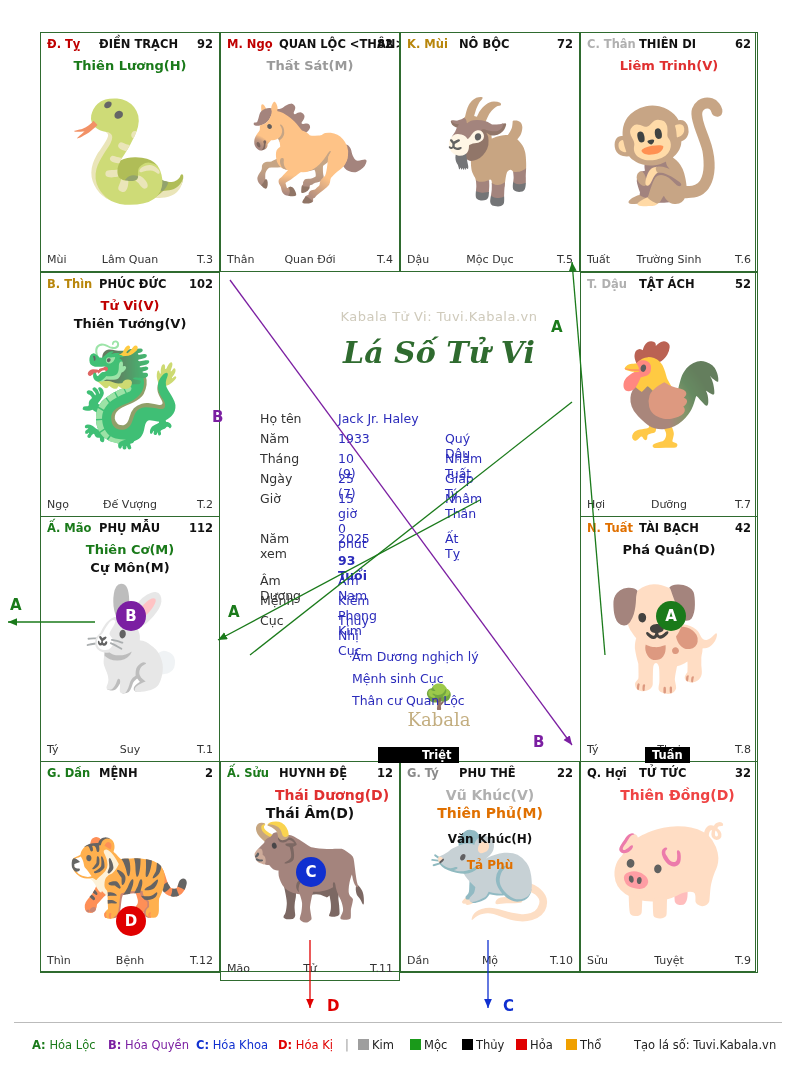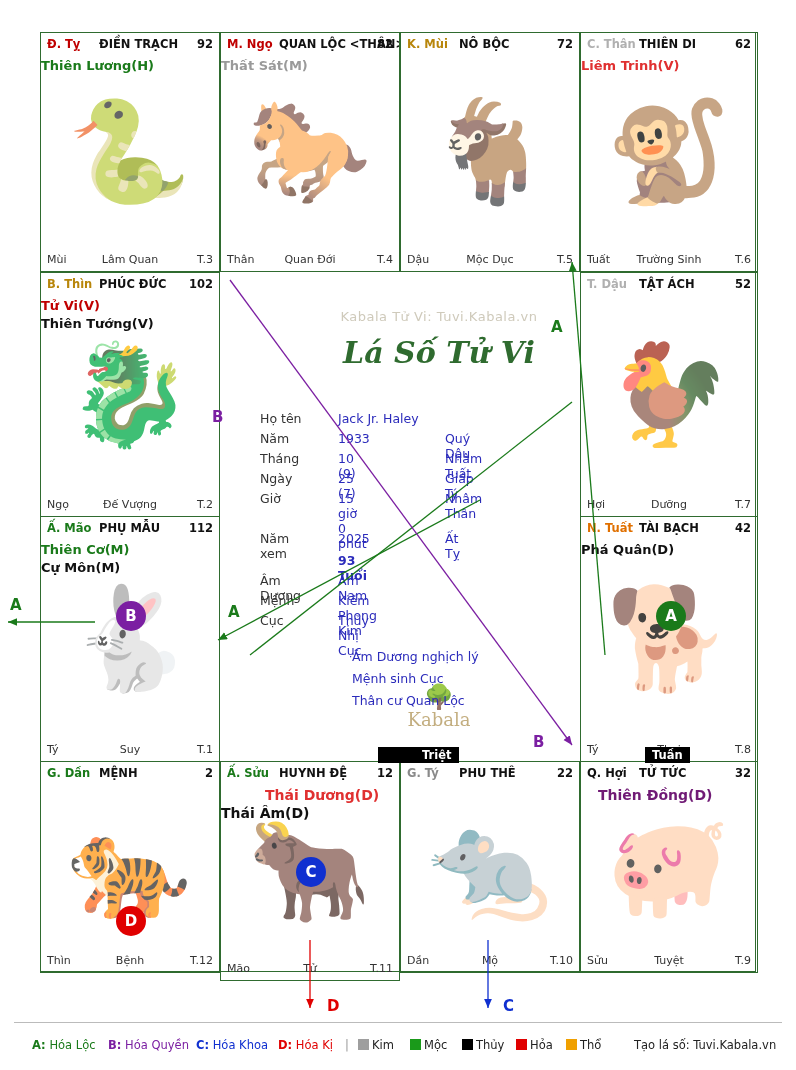--- a/index.html
+++ b/index.html
@@ -3,21 +3,21 @@
 <meta charset="utf-8">
 <style>
   html,body{margin:0;padding:0;background:#fff;}
   body{width:796px;height:1070px;font-family:"DejaVu Sans","Liberation Sans",sans-serif;color:#222;position:relative;overflow:hidden;}
   #chart{position:absolute;left:40px;top:32px;width:716px;height:940px;border:1px solid #2f6b2f;box-sizing:border-box;}
   .cell{position:absolute;box-sizing:border-box;border:1px solid #2f6b2f;overflow:hidden;}
   .cell .hdr{position:absolute;top:4px;left:6px;right:6px;height:16px;font-size:11.5px;font-weight:bold;white-space:nowrap;}
   .cell .hdr .br{position:absolute;left:0;top:0;}
   .cell .hdr .cn{position:absolute;left:52px;top:0;font-weight:bold;color:#111;}
   .cell .hdr .num{position:absolute;right:0;top:0;color:#111;font-weight:bold;}
-  .cell .stars{position:absolute;top:24px;left:0;right:0;line-height:18px;font-size:13px;font-weight:bold;}
+  .cell .stars{position:absolute;top:24px;left:0;right:0;text-align:center;line-height:18px;font-size:13px;font-weight:bold;}
   .cell .foot{position:absolute;bottom:4px;left:6px;right:6px;height:14px;font-size:11px;color:#333;}
   .cell .foot .l{position:absolute;left:0;top:0;}
   .cell .foot .c{position:absolute;left:50%;transform:translateX(-50%);top:0;}
   .cell .foot .r{position:absolute;right:0;top:0;}
   .animal{position:absolute;left:50%;top:50%;transform:translate(-50%,-50%);font-size:100px;color:#efece2;opacity:.75;line-height:1;pointer-events:none;user-select:none;}
   .badge{position:absolute;width:30px;height:30px;border-radius:50%;color:#fff;font-weight:bold;font-size:15px;display:flex;align-items:center;justify-content:center;}
   .wm{position:absolute;left:0;right:0;text-align:center;color:#cfcabb;font-size:13px;letter-spacing:.5px;}
   .logo{position:absolute;left:0;right:0;text-align:center;color:#2f6b2f;font-family:"DejaVu Serif","Liberation Serif",serif;font-size:30px;font-style:italic;font-weight:bold;}
   #center{position:absolute;left:219px;top:272px;width:358px;height:488px;}
   .info{position:absolute;font-size:12.5px;color:#2b2bbb;}
@@ -206,36 +206,44 @@
     </div>
   </div>
 
   <div class="cell" style="left:359px;top:728px;width:180px;height:212px;">
     <div class="animal">🐀</div>
     <div class="hdr">
       <span class="br" style="color:#8a8a8a">G. Tý</span>
       <span class="cn">PHU THÊ</span>
       <span class="num">22</span>
     </div>
+    <div class="stars">
+      <div style="color:#b0b0b0;font-size:14px;">Vũ Khúc(V)</div>
+      <div style="color:#e07000;font-size:14px;">Thiên Phủ(M)</div>
+      <div style="height:8px"></div>
+      <div style="color:#111;font-size:12px;">Văn Khúc(H)</div>
+      <div style="height:8px"></div>
+      <div style="color:#e07000;font-size:12px;">Tả Phù</div>
+    </div>
     <div class="foot">
       <span class="l">Dần</span>
       <span class="c">Mộ</span>
       <span class="r">T.10</span>
     </div>
   </div>
 
   <div class="cell" style="left:539px;top:728px;width:178px;height:212px;">
     <div class="animal">🐖</div>
     <div class="hdr">
       <span class="br" style="color:#111">Q. Hợi</span>
       <span class="cn">TỬ TỨC</span>
       <span class="num">32</span>
     </div>
     <div class="stars">
-      <div style="color:#701a75;font-size:14px;margin-left:17px;">Thiên Đồng(D)</div>
+      <div style="color:#ef4444;font-size:14px;margin-left:17px;">Thiên Đồng(D)</div>
     </div>
     <div class="foot">
       <span class="l">Sửu</span>
       <span class="c">Tuyệt</span>
       <span class="r">T.9</span>
     </div>
   </div>
 
   <div id="center">
     <div class="wm" style="top:4px;">Kabala Tử Vi: Tuvi.Kabala.vn</div>

